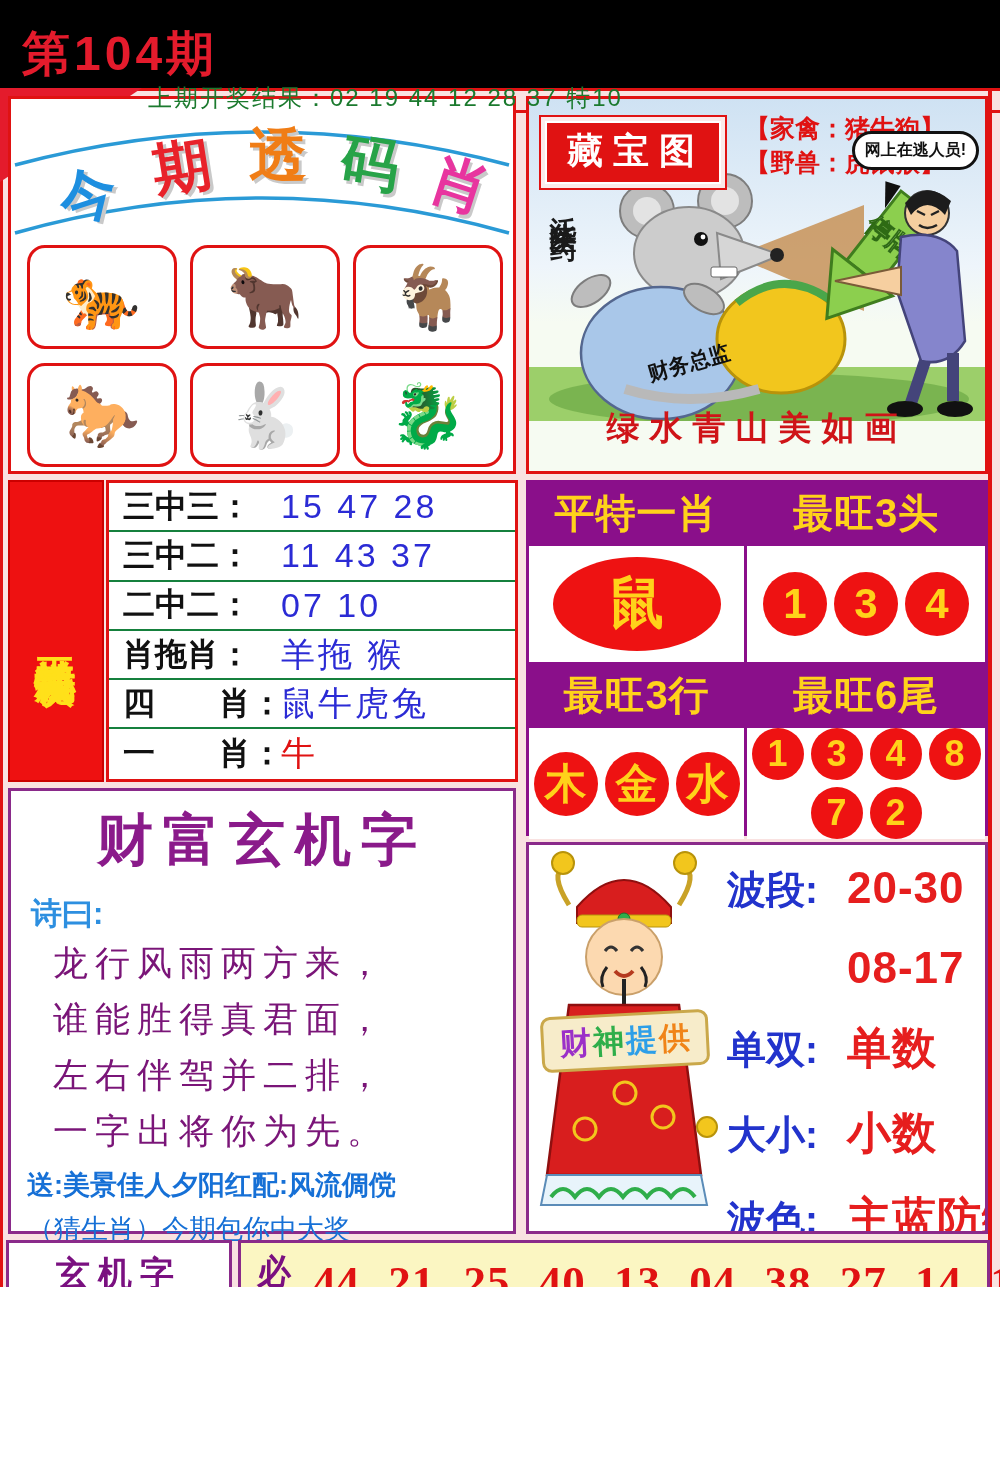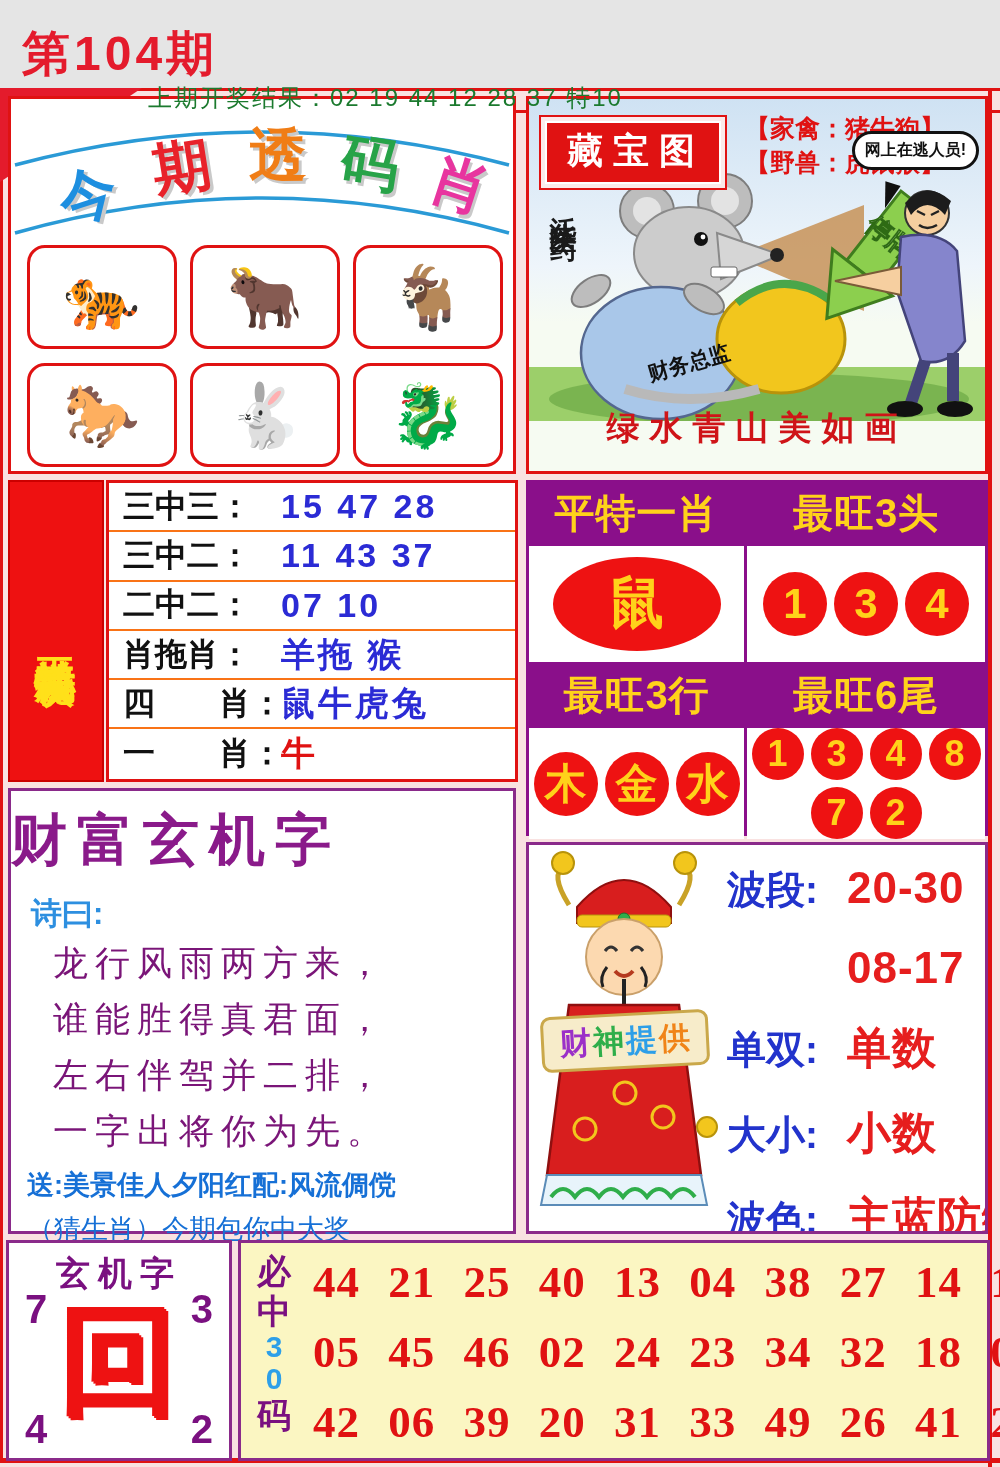--- a/index.html
+++ b/index.html
@@ -1,17 +1,17 @@
 <!DOCTYPE html>
 <html><head>
 <meta charset="utf-8">
 <style>
   * { margin:0; padding:0; box-sizing:border-box; }
   body { font-family:"Liberation Sans", sans-serif; background:#ffffff; }
-  .page { position:relative; width:1000px; height:1467px; background:#e5e5e5; overflow:hidden; }
+  .page { position:relative; width:1000px; height:1287px; background:#000000; overflow:hidden; }
 
   
   .issue-title { position:absolute; left:22px; top:22px; font-size:48px; font-weight:900;
     color:#e41b2c; letter-spacing:4px; }
   .content-bg { position:absolute; left:0; top:88px; width:1000px; height:1379px; background:#f9e2e1; }
   .redline { position:absolute; background:#e01212; }
   .corner-triangle { position:absolute; left:0; top:88px; width:142px; height:94px;
     background:#e41b2c; clip-path:polygon(0 0, 100% 0, 0 100%); }
   .last-draw { position:absolute; left:148px; top:82px; font-size:24px; font-weight:normal;
     color:#1b7a2e; letter-spacing:2px; z-index:5; }
@@ -47,43 +47,43 @@
   .caption { position:absolute; left:0; bottom:20px; width:100%; text-align:center;
     font-size:33px; font-weight:900; color:#cf1418; letter-spacing:10px; z-index:4; }
 
   
   .side-bar { position:absolute; left:8px; top:480px; width:96px; height:302px; background:#ee1111;
     border:2px solid #c00; display:flex; align-items:center; justify-content:center; }
   .side-bar span { writing-mode:vertical-rl; text-orientation:upright; font-size:41px; font-weight:900;
     color:#ffe01a; letter-spacing:2px; }
   .secret-table { position:absolute; left:106px; top:480px; width:412px; height:302px;
     background:#ffffff; border:3px solid #e01212; }
-  .secret-row { height:49.3px; border-bottom:2px solid #f97316; display:flex; align-items:center; padding-left:14px; }
+  .secret-row { height:49.3px; border-bottom:2px solid #15803d; display:flex; align-items:center; padding-left:14px; }
   .secret-row:last-child { border-bottom:none; }
   .secret-label { font-size:32px; font-weight:900; color:#111; width:158px; white-space:nowrap; }
-  .secret-value { font-size:34px; font-weight:700; color:#2b2bd5; letter-spacing:3px; white-space:nowrap;text-align:center; }
+  .secret-value { font-size:34px; font-weight:400; color:#2b2bd5; letter-spacing:3px; white-space:nowrap;text-align:center; }
   .secret-value.red { color:#e01212; }
 
   
   .hot-grid { position:absolute; left:526px; top:480px; width:462px; height:356px;
     display:grid; grid-template-columns:215px 1fr; grid-template-rows:60px 116px 60px 111px;
     gap:3px; background:#8a0f8a; border:3px solid #8a0f8a; }
   .hot-header { background:#8a0f8a; color:#ffd21a; font-size:40px; font-weight:900;
     display:flex; align-items:center; justify-content:center; letter-spacing:1px; }
   .hot-cell { background:#ffffff; display:flex; align-items:center; justify-content:center; gap:7px; flex-wrap:wrap; }
   .oval { width:168px; height:94px; background:#ee1212; border-radius:50%;
     display:flex; align-items:center; justify-content:center; font-size:56px; font-weight:900; color:#ffd21a; }
   .ball { width:64px; height:64px; background:#ee1212; border-radius:50%;
     display:flex; align-items:center; justify-content:center; font-size:42px; font-weight:900; color:#ffd21a; }
   .ball.small { width:52px; height:52px; font-size:36px; }
 
   
   .panel-e { position:absolute; left:8px; top:788px; width:508px; height:446px;
     background:#ffffff; border:3px solid #8a2a8a; }
-  .poem-title { text-align:left; margin-top:12px; font-size:56px; font-weight:900;
+  .poem-title { text-align:center; margin-top:12px; font-size:56px; font-weight:900;
     color:#8a1a8a; letter-spacing:10px; }
   .poem-intro { margin:14px 0 0 20px; font-size:31px; font-weight:bold; color:#2d8fe0; }
   .poem-line { margin-left:42px; font-size:35px; font-weight:normal; color:#7a1578;
     letter-spacing:7px; line-height:56px; white-space:nowrap; }
   .gift-line { margin:8px 0 0 16px; font-size:27px; font-weight:bold; color:#1670d6; white-space:nowrap; }
   .hint-line { margin:8px 0 0 16px; font-size:27px; font-weight:normal; color:#1670d6; white-space:nowrap; }
 
   
   .panel-f { position:absolute; left:526px; top:842px; width:462px; height:392px;
     background:#ffffff; border:3px solid #8a2a8a; overflow:hidden; }

